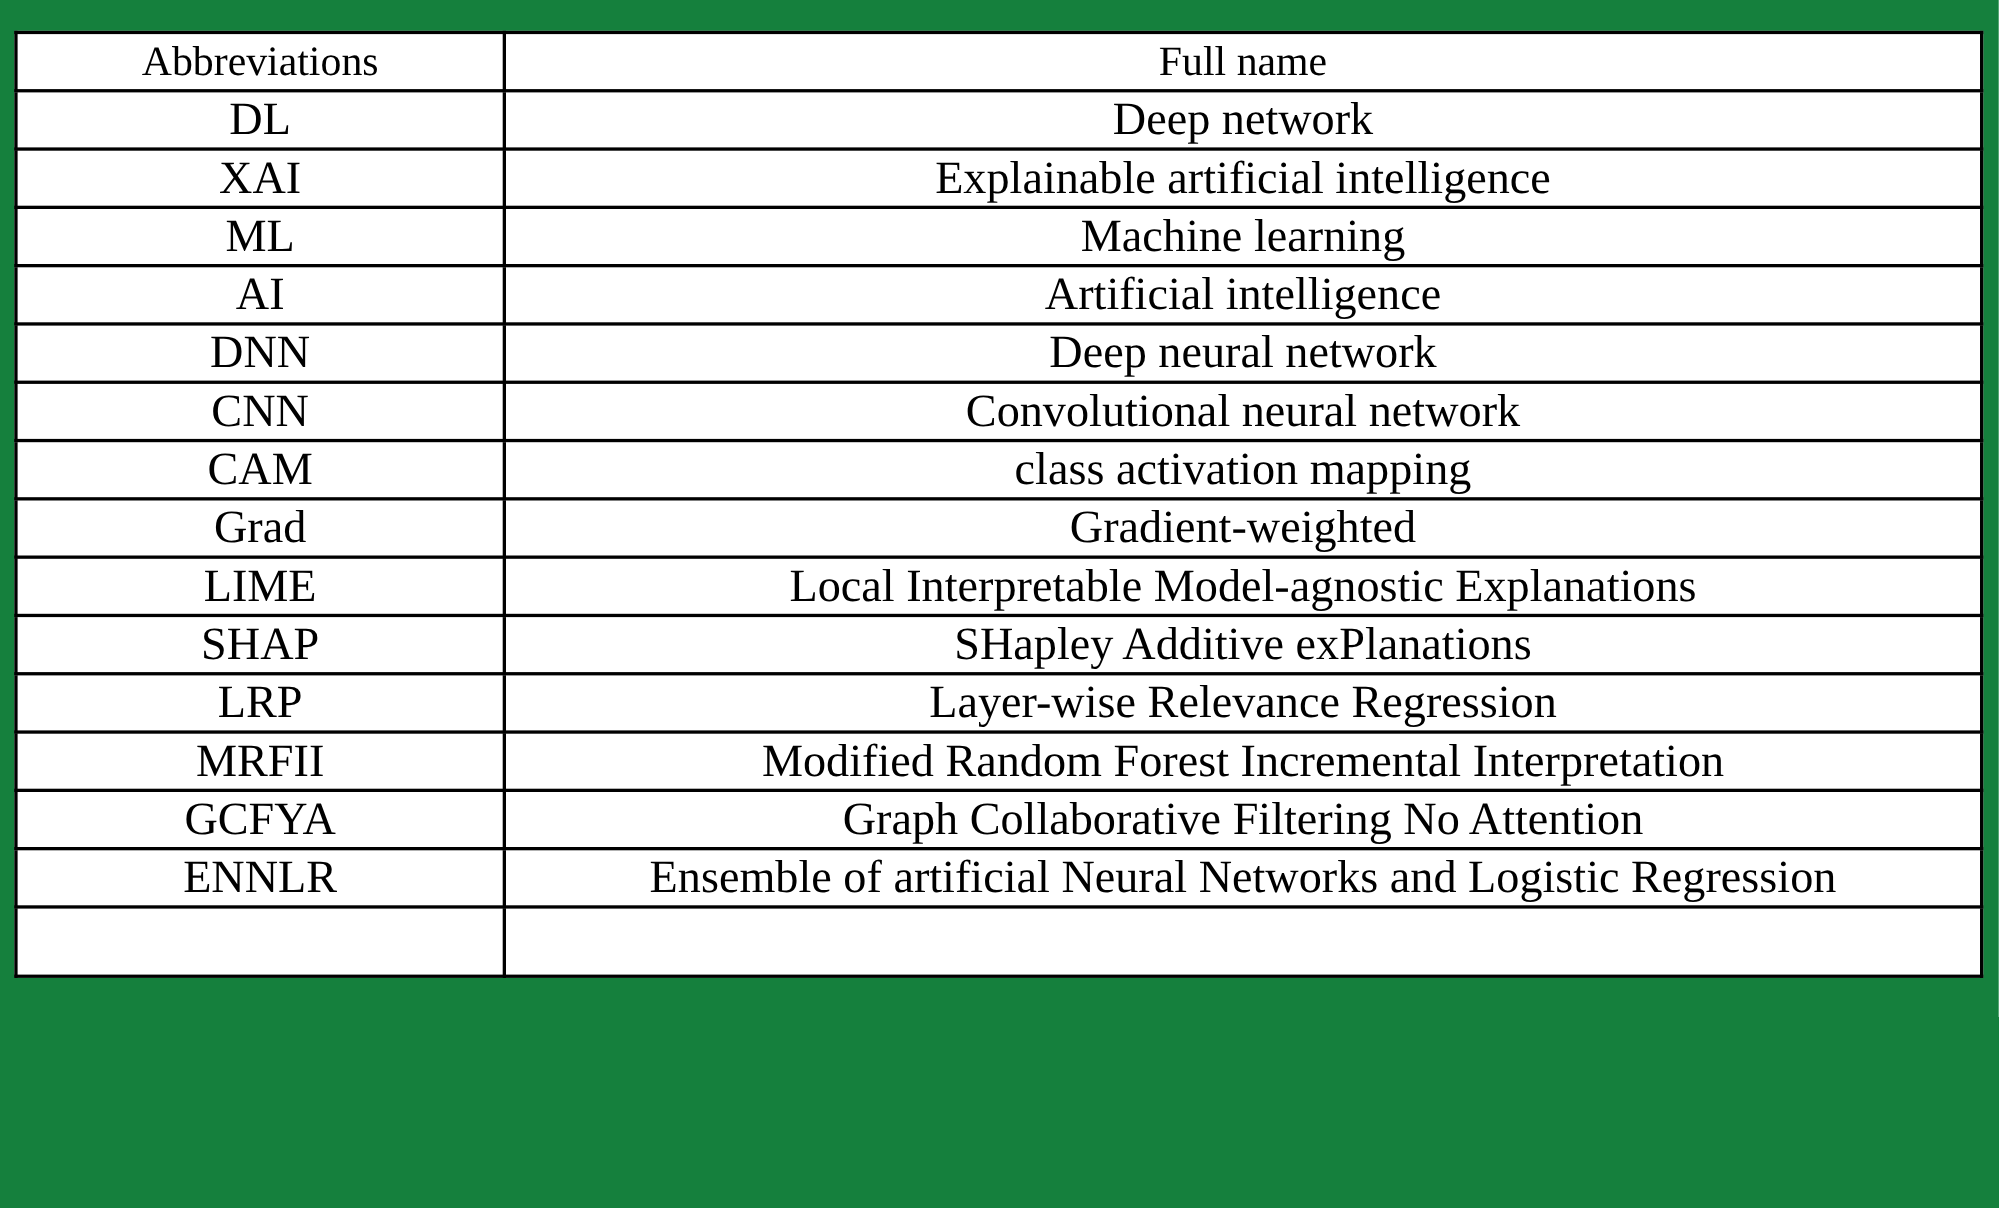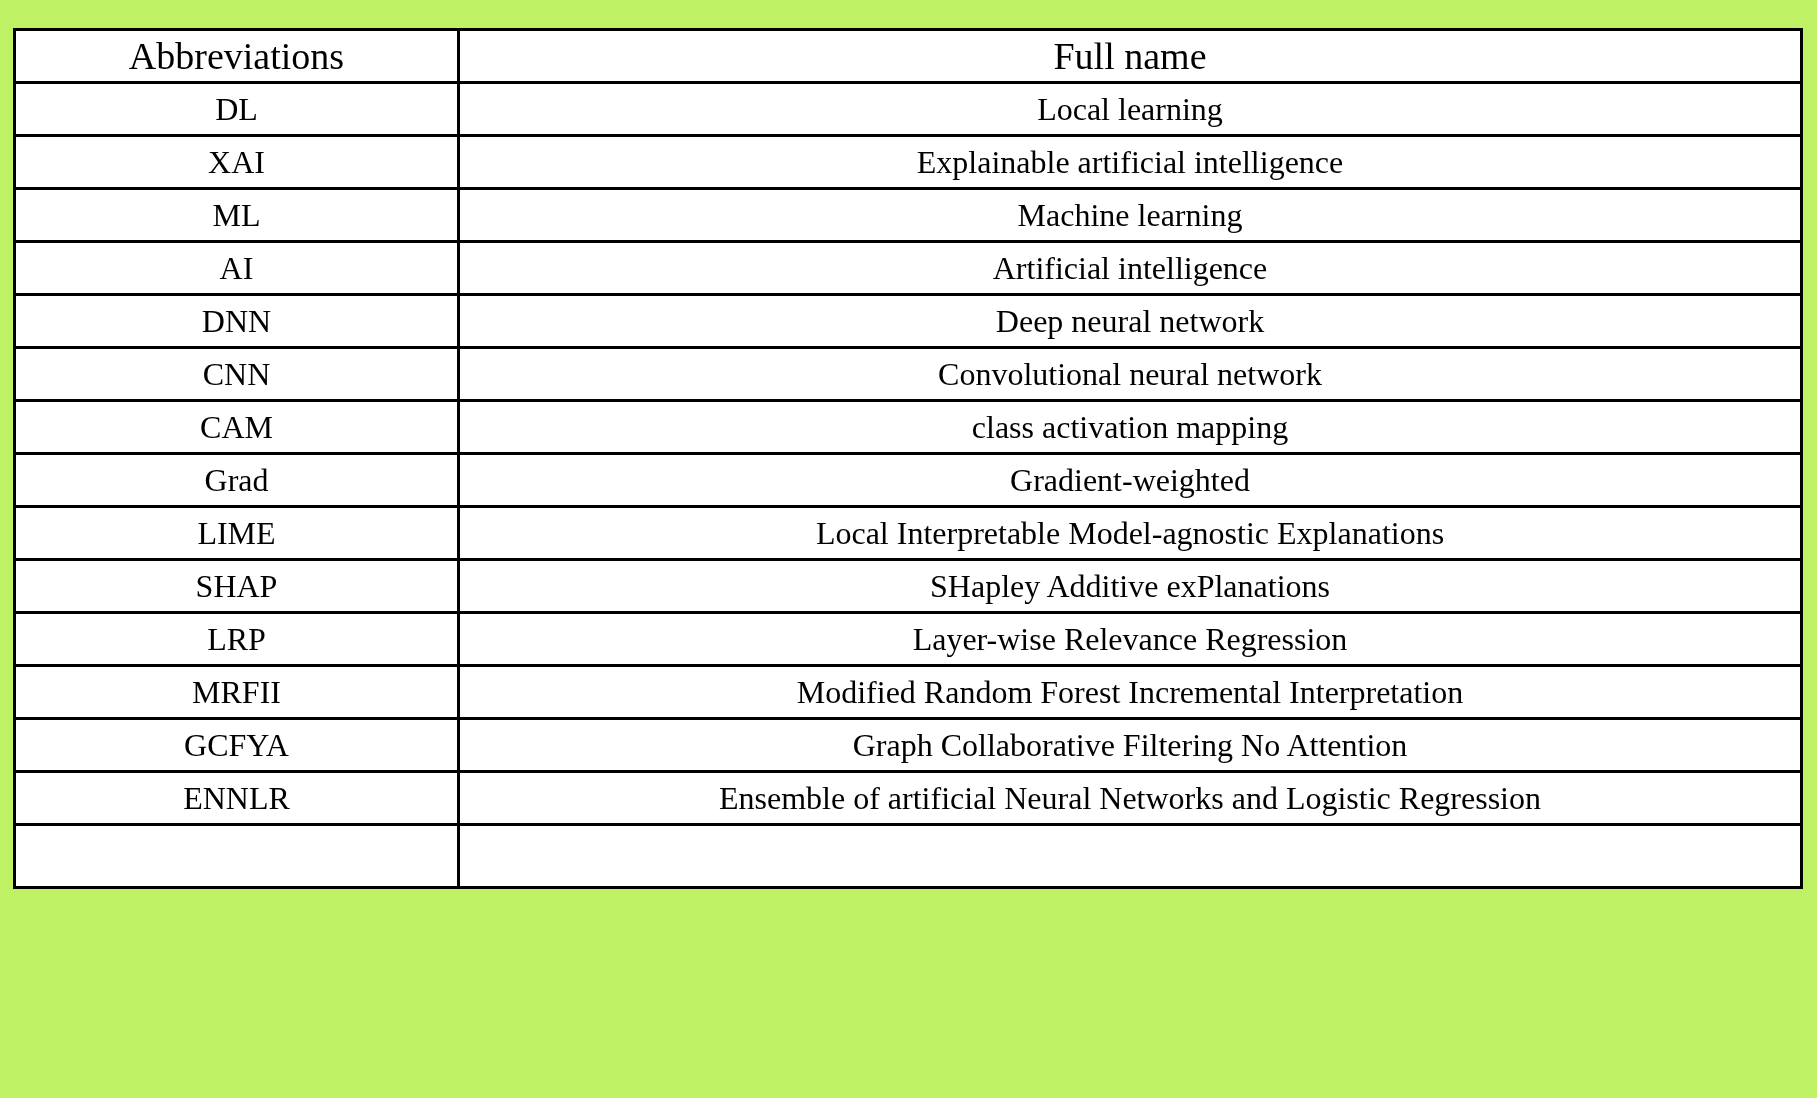--- a/index.html
+++ b/index.html
@@ -12,21 +12,21 @@
     width: 1817px;
     height: 1098px;
     font-family: "Liberation Serif", "DejaVu Serif", serif;
     color: #000000;
     overflow: hidden;
   }
   #page {
     position: relative;
     width: 1817px;
     height: 1098px;
-    background: #bef264;
+    background: #15803d;
     box-sizing: border-box;
   }
   .table-wrap {
     position: absolute;
     left: 13px;
     top: 28px;
     width: 1787px;
   }
   table.abbr-table {
     border-collapse: collapse;
@@ -36,21 +36,21 @@
   }
   table.abbr-table col.col-abbr { width: 444px; }
   table.abbr-table col.col-full { width: 1343px; }
 
   table.abbr-table td {
     border: 3px solid #000000;
     text-align: center;
     vertical-align: middle;
     height: 50px;
     padding: 0 6px;
-    font-size: 32px;
+    font-size: 42px;
     line-height: 1.0;
     font-weight: normal;
     white-space: nowrap;
     overflow: hidden;
     background: #ffffff;
   }
   table.abbr-table tr.header-row td {
     font-size: 38px;
   }
   table.abbr-table tr.empty-row td {
@@ -79,21 +79,21 @@
           </td>
           <td>
             <span class="cell-text">Full name</span>
           </td>
         </tr>
       <tr class="data-row">
             <td>
               <span class="cell-text">DL</span>
             </td>
             <td>
-              <span class="cell-text">Local learning</span>
+              <span class="cell-text">Deep network</span>
             </td>
           </tr>
           <tr class="data-row">
             <td>
               <span class="cell-text">XAI</span>
             </td>
             <td>
               <span class="cell-text">Explainable artificial intelligence</span>
             </td>
           </tr>

